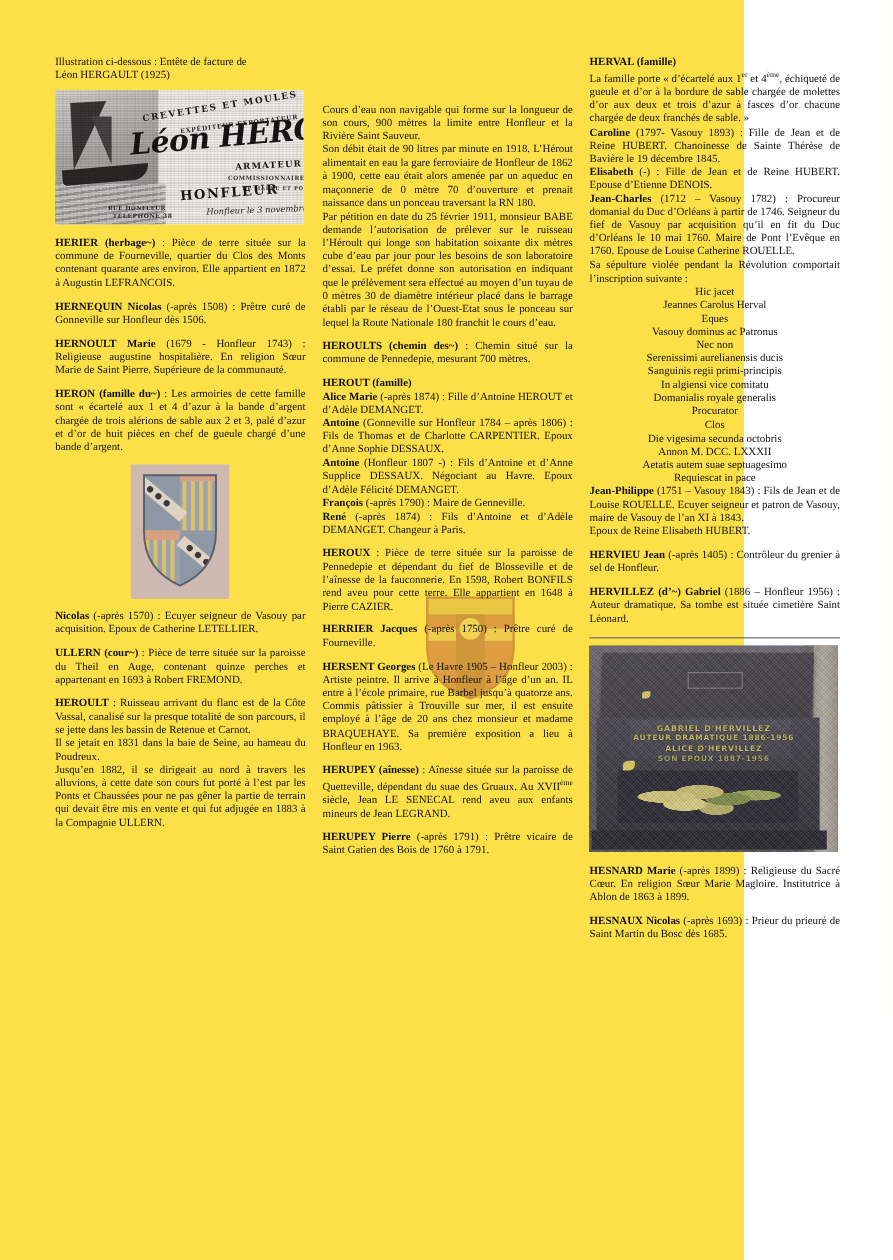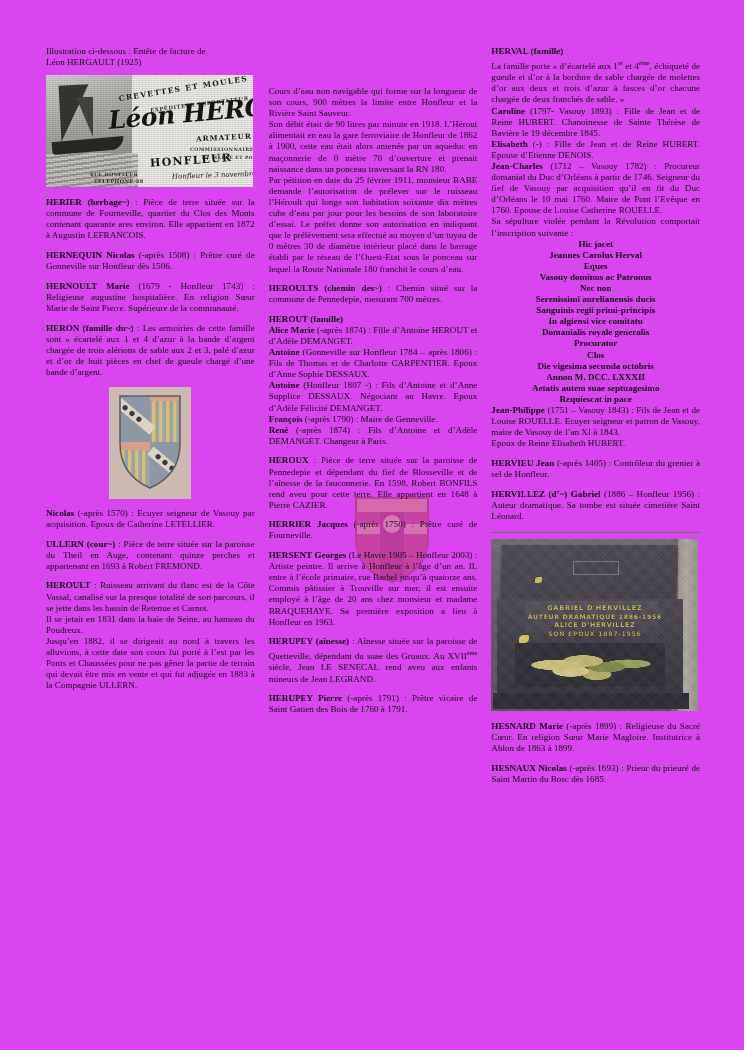--- a/index.html
+++ b/index.html
@@ -11,23 +11,23 @@
     width: 744px;
     height: 1050px;
     font-family: "Liberation Serif", "DejaVu Serif", serif;
     color: #111111;
     overflow: hidden;
     position: relative;
   }
   .page {
     position: absolute;
     left: 0; top: 0;
-    width: 744px;
+    width: 620px;
     height: 1050px;
-    background: #d946ef;
+    background: #fde047;
   }
   .columns {
     position: absolute;
     left: 46px;
     top: 46px;
     width: 654px;
     height: 960px;
     display: flex;
     gap: 14px;
   }
@@ -37,21 +37,21 @@
     line-height: 11.1px;
     text-align: justify;
     text-justify: inter-word;
     hyphens: none;
   }
   p {
     margin: 0 0 8.5px 0;
   }
   p.tight { margin-bottom: 0; }
   b, .b { font-weight: bold; }
-  .center { text-align: center; font-weight: bold; }
+  .center { text-align: center; }
   .sup { font-size: 6.4px; vertical-align: super; }
 
   
   .letterhead {
     position: relative;
     width: 207px;
     height: 112px;
     margin: 7px 0 10px 0;
     background: #e8e6e1;
     overflow: hidden;

